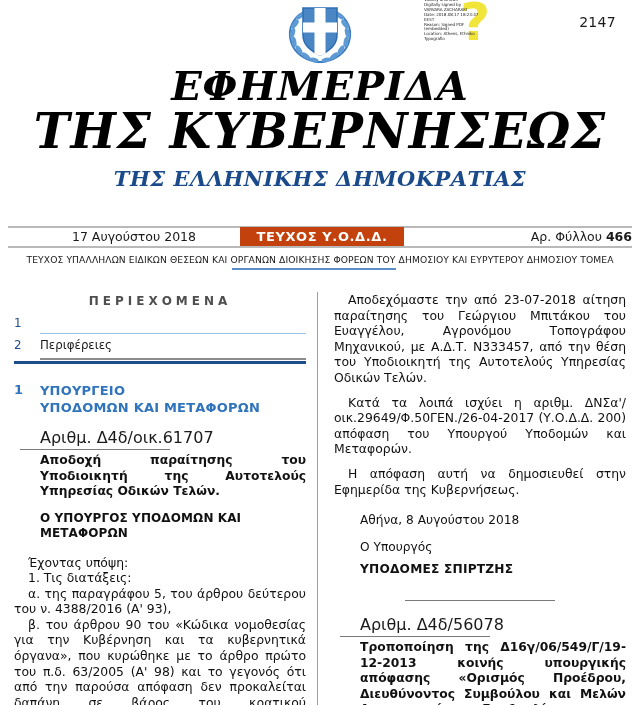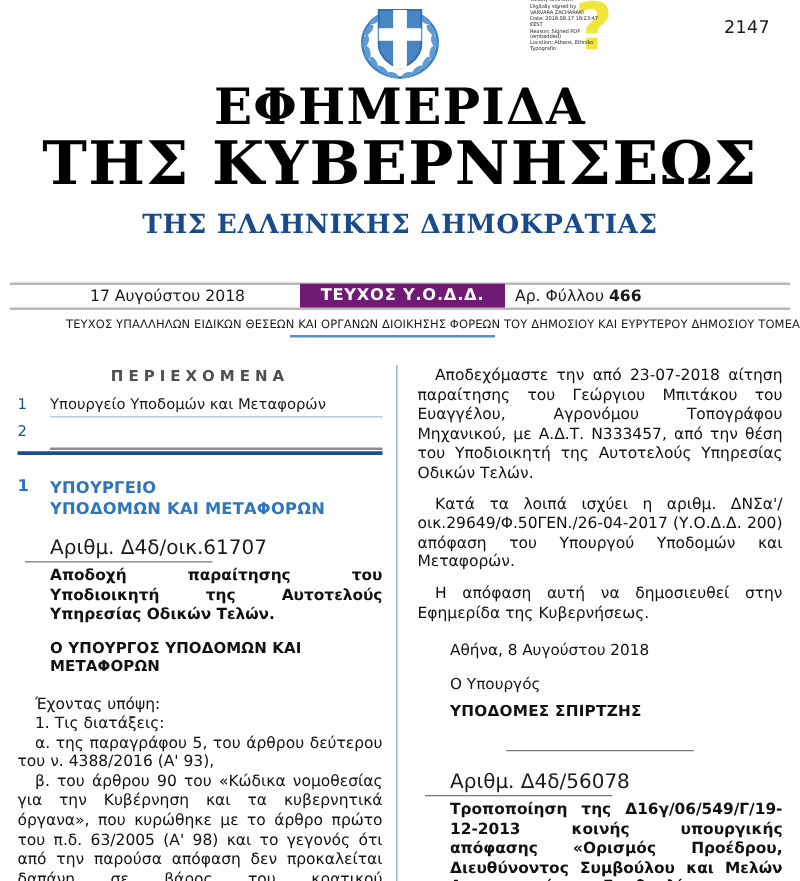--- a/index.html
+++ b/index.html
@@ -67,20 +67,21 @@
     height: 62px;
   }
 
   
   .masthead {
     position: absolute;
     top: 64px;
     left: 0;
     right: 0;
     text-align: center;
+    font-style: italic;
   }
   .masthead-line1, .masthead-line2 {
     font-family: "DejaVu Serif", "Liberation Serif", serif;
     font-weight: bold;
     color: #000000;
     letter-spacing: 1px;
   }
   .masthead-line1 {
     font-size: 40px;
     line-height: 44px;
@@ -127,44 +128,44 @@
     text-align: center;
     font-size: 12.5px;
     color: #1a1a1a;
   }
   .issue-tag {
     position: absolute;
     left: 232px;
     top: 1px;
     width: 164px;
     height: 20px;
-    background: #701a75;
+    background: #c2410c;
     color: #ffffff;
     font-size: 13px;
     font-weight: bold;
     text-align: center;
     line-height: 20px;
     letter-spacing: .6px;
   }
   .issue-sheet {
     position: absolute;
     right: 0;
     top: 3px;
     width: 220px;
-    text-align: left;
+    text-align: right;
     font-size: 12.5px;
     color: #1a1a1a;
   }
   .issue-sheet b { font-weight: bold; }
   .issue-caption {
     position: absolute;
     top: 254px;
     left: 0;
     right: 0;
-    text-align: right;
+    text-align: center;
     font-size: 9.2px;
     color: #1a1a1a;
     letter-spacing: .1px;
   }
   .issue-underline {
     position: absolute;
     top: 268px;
     left: 232px;
     width: 164px;
     height: 2px;
@@ -382,26 +383,26 @@
 
 <div class="col-divider"></div>
 
 <div class="col col-left">
 
   <div>
     <div class="contents-title">ΠΕΡΙΕΧΟΜΕΝΑ</div>
 
     <div class="contents-row">
       <div class="contents-num">1</div>
-      <div class="contents-label">Υπουργείο Υποδομών και Μεταφορών</div>
     </div>
     <div class="contents-sep"></div>
 
     <div class="contents-row">
       <div class="contents-num">2</div>
+      <div class="contents-label">Περιφέρειες</div>
     </div>
     <div class="contents-rule-grey"></div>
     <div class="contents-rule-blue"></div>
   </div>
 
   <div class="section-head">
     <div class="section-head-num">1</div>
     <div class="section-head-text">
       <div>ΥΠΟΥΡΓΕΙΟ</div>
       <div>ΥΠΟΔΟΜΩΝ ΚΑΙ ΜΕΤΑΦΟΡΩΝ</div>

